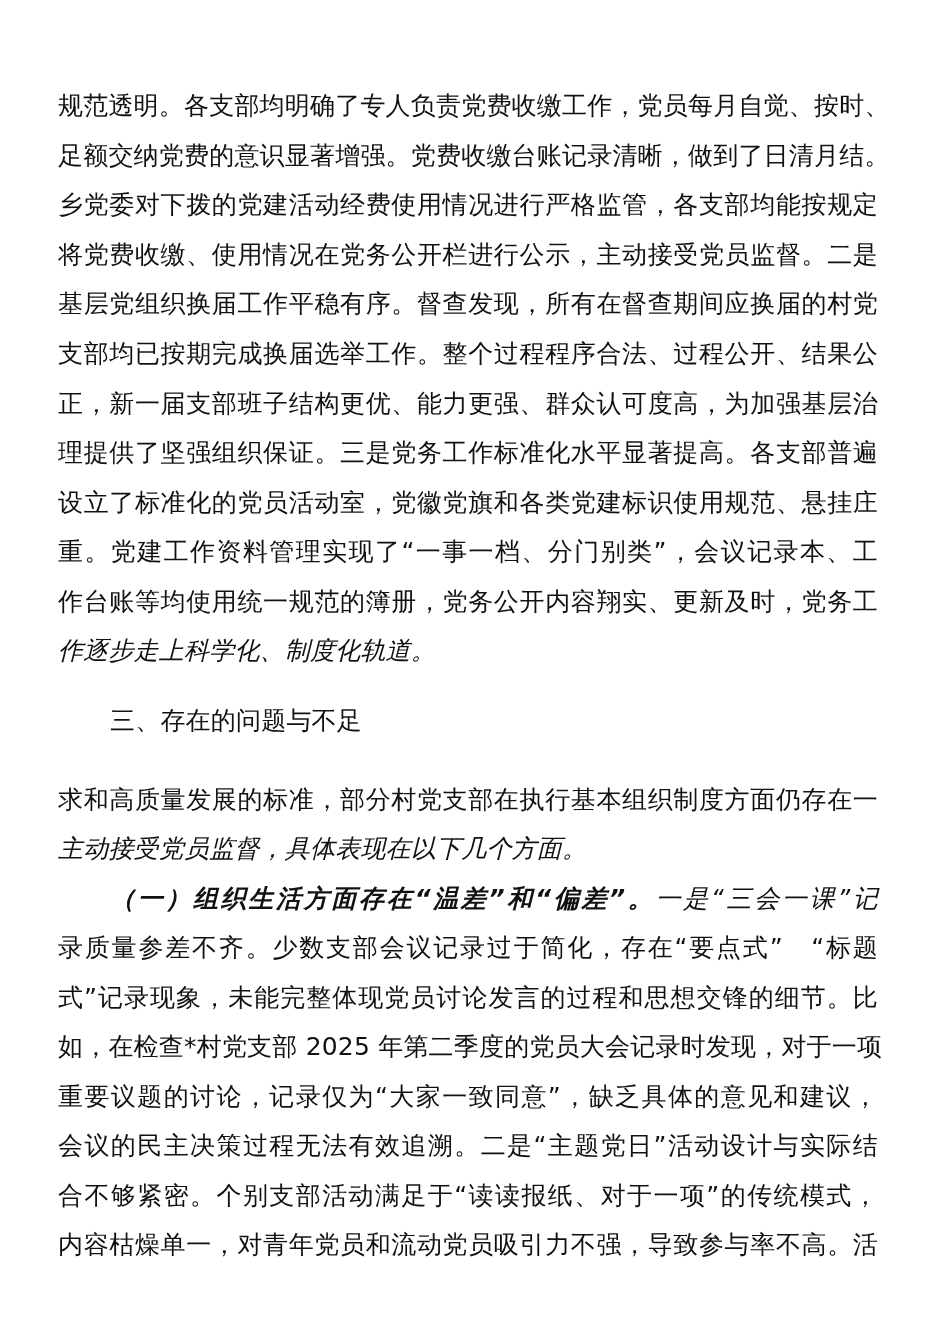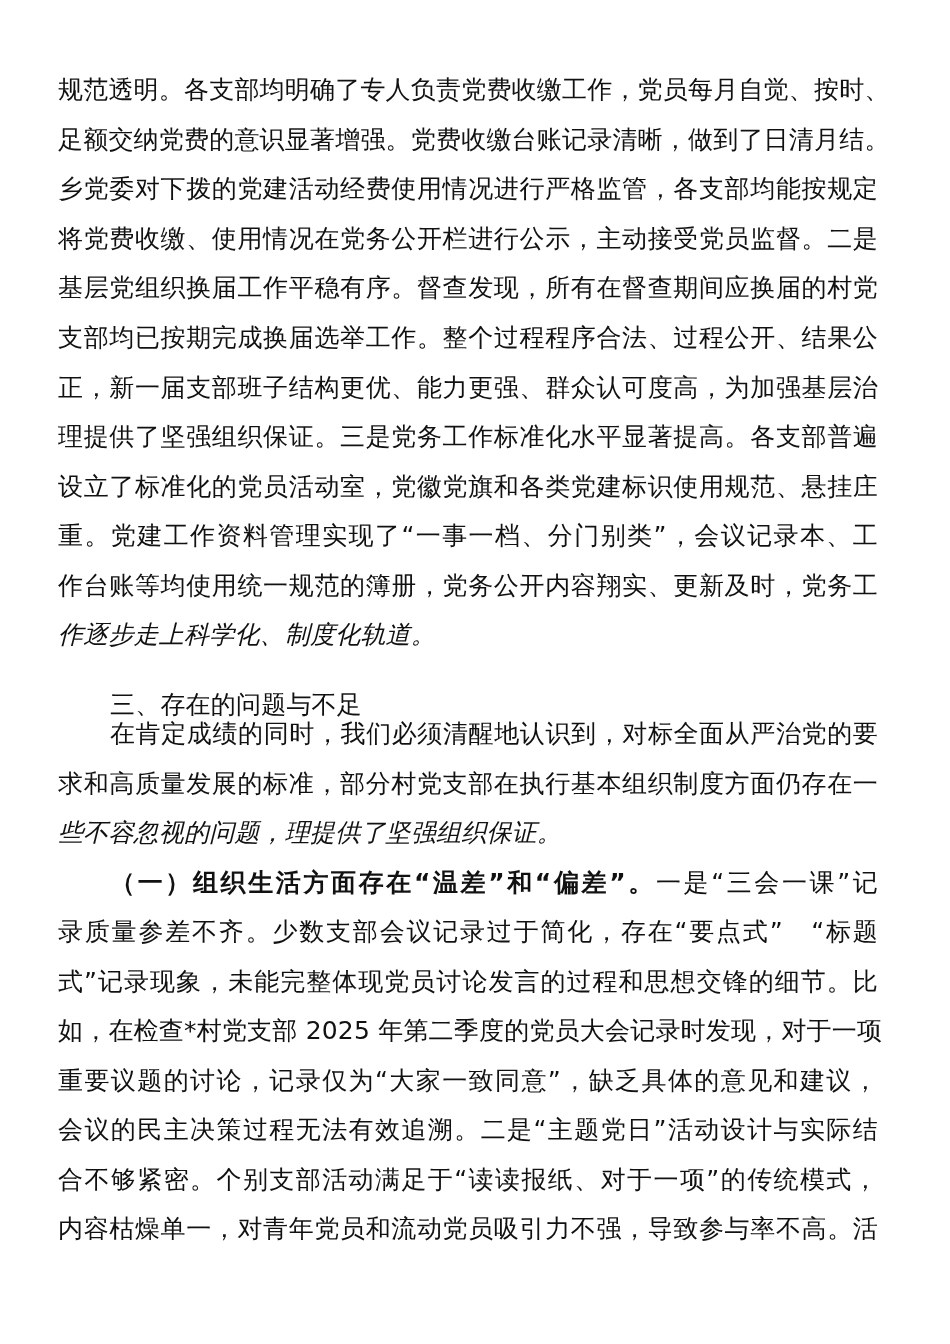--- a/index.html
+++ b/index.html
@@ -1,20 +1,20 @@
 <!DOCTYPE html>
 <html><head>
   <meta charset="utf-8">
   <style>
     html, body { margin: 0; padding: 0; }
     body {
       width: 950px; height: 1344px; background: #ffffff; position: relative; overflow: hidden;
       font-family: "DejaVu Sans", "Liberation Sans", sans-serif; color: #111111;
     }
-    .page { position: absolute; left: 0; top: 0; width: 950px; height: 1048px; }
+    .page { position: absolute; left: 0; top: 16px; width: 950px; height: 1048px; }
     .line {
       position: absolute; left: 58px; width: 820px; height: 40px;
       font-size: 25px; line-height: 40px; white-space: nowrap; letter-spacing: 0.2px;
       text-align: justify; text-align-last: justify;
     }
     .line.last { text-align-last: left; font-style: italic; }
     .line.indent { left: 110px; width: 768px; }
     .line.heading { text-align-last: left; margin-top: 20px; }
     .bold { font-weight: bold; }
   </style>
@@ -31,25 +31,24 @@
   <div class="line" style="top:318px">支部均已按期完成换届选举工作。整个过程程序合法、过程公开、结果公</div>
   <div class="line" style="top:368px">正，新一届支部班子结构更优、能力更强、群众认可度高，为加强基层治</div>
   <div class="line" style="top:417px">理提供了坚强组织保证。三是党务工作标准化水平显著提高。各支部普遍</div>
   <div class="line" style="top:467px">设立了标准化的党员活动室，党徽党旗和各类党建标识使用规范、悬挂庄</div>
   <div class="line" style="top:516px">重。党建工作资料管理实现了“一事一档、分门别类”，会议记录本、工</div>
   <div class="line" style="top:566px">作台账等均使用统一规范的簿册，党务公开内容翔实、更新及时，党务工</div>
   <div class="line last" style="top:615px">作逐步走上科学化、制度化轨道。</div>
 
   <div class="line indent heading" style="top:665px">三、存在的问题与不足</div>
 
-  <div class="line indent" style="top:714px">在肯定成绩的同时，我们必须清醒地认识到，对标全面从严治党的要</div>
   <div class="line" style="top:764px">求和高质量发展的标准，部分村党支部在执行基本组织制度方面仍存在一</div>
-  <div class="line last" style="top:813px">些不容忽视的问题，理提供了坚强组织保证。</div>
+  <div class="line last" style="top:813px">主动接受党员监督，具体表现在以下几个方面。</div>
 
-  <div class="line" style="top:863px; left:110px; width:768px;">
+  <div class="line" style="top:863px; left:110px; width:768px;font-style:italic;">
     <span class="bold">（一）组织生活方面存在“温差”和“偏差”。</span><span>一是“三会一课”记</span>
   </div>
   <div class="line" style="top:912px">录质量参差不齐。少数支部会议记录过于简化，存在“要点式”　“标题</div>
   <div class="line" style="top:962px">式”记录现象，未能完整体现党员讨论发言的过程和思想交锋的细节。比</div>
   <div class="line" style="top:1011px">如，在检查*村党支部 2025 年第二季度的党员大会记录时发现，对于一项</div>
   <div class="line" style="top:1110px">会议的民主决策过程无法有效追溯。二是“主题党日”活动设计与实际结</div>
   <div class="line" style="top:1061px">重要议题的讨论，记录仅为“大家一致同意”，缺乏具体的意见和建议，</div>
   <div class="line" style="top:1160px">合不够紧密。个别支部活动满足于“读读报纸、对于一项”的传统模式，</div>
   <div class="line" style="top:1209px">内容枯燥单一，对青年党员和流动党员吸引力不强，导致参与率不高。活</div>
 

